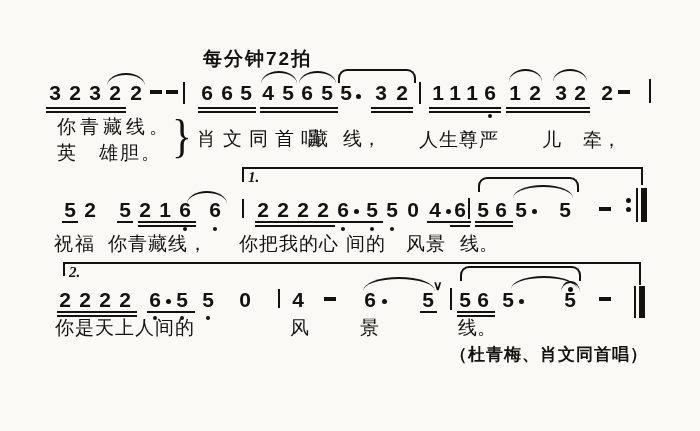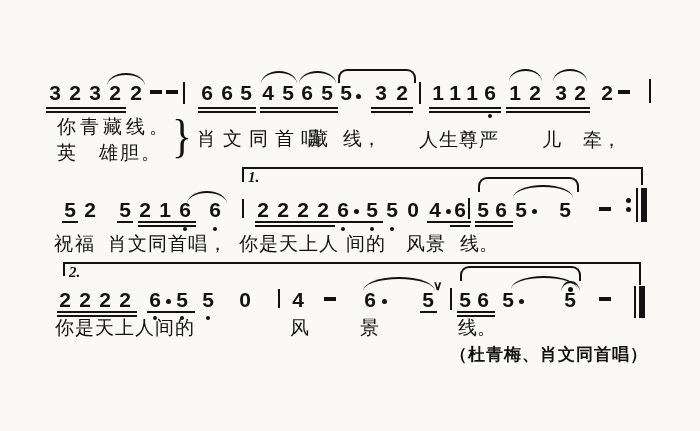--- a/index.html
+++ b/index.html
@@ -22,20 +22,21 @@
   .lyr{position:absolute;font-size:19px;line-height:1.1;white-space:nowrap;
        font-family:"Liberation Serif", serif;}
   .brace{position:absolute;font-size:46px;line-height:1;font-weight:normal;
          font-family:"Liberation Serif", serif;transform:scaleX(.9);}
   .breath{position:absolute;font-size:13px;font-weight:bold;line-height:1;}
 </style>
 </head>
 <body>
 
 <div class="page">
+  <div class="tempo">每分钟72拍</div>
   <div id="score">
       <div class="note" style="left: 55px; top: 82px;">3</div>
       <div class="note" style="left: 75px; top: 82px;">2</div>
       <div class="note" style="left: 95px; top: 82px;">3</div>
       <div class="note" style="left: 115px; top: 82px;">2</div>
       <div class="note" style="left: 136px; top: 82px;">2</div>
       <div class="dash" style="left: 150px; top: 90px; width: 12px;"></div>
       <div class="dash" style="left: 166px; top: 90px; width: 12px;"></div>
       <div class="note" style="left: 207px; top: 82px;">6</div>
       <div class="note" style="left: 227px; top: 82px;">6</div>
@@ -179,22 +180,22 @@
       <div class="lyr" style="left: 57px; top: 117px; letter-spacing: 4px;">你青藏线。</div>
       <div class="lyr" style="left: 57px; top: 143px; letter-spacing: 0px;">英</div>
       <div class="lyr" style="left: 99px; top: 143px; letter-spacing: 2px;">雄胆。</div>
       <div class="lyr" style="left: 197px; top: 129px; letter-spacing: 7px;">肖文同首唱</div>
       <div class="lyr" style="left: 309px; top: 129px; letter-spacing: 0px;">藏</div>
       <div class="lyr" style="left: 343px; top: 129px; letter-spacing: 0px;">线，</div>
       <div class="lyr" style="left: 419px; top: 130px; letter-spacing: 1px;">人生尊严</div>
       <div class="lyr" style="left: 542px; top: 130px; letter-spacing: 0px;">儿</div>
       <div class="lyr" style="left: 583px; top: 130px; letter-spacing: 0px;">牵，</div>
       <div class="lyr" style="left: 54px; top: 234px; letter-spacing: 2px;">祝福</div>
-      <div class="lyr" style="left: 108px; top: 234px; letter-spacing: 1px;">肖文同首唱，</div>
-      <div class="lyr" style="left: 239px; top: 234px; letter-spacing: 1px;">你是天上人</div>
+      <div class="lyr" style="left: 108px; top: 234px; letter-spacing: 1px;">你青藏线，</div>
+      <div class="lyr" style="left: 239px; top: 234px; letter-spacing: 1px;">你把我的心</div>
       <div class="lyr" style="left: 346px; top: 234px; letter-spacing: 1px;">间的</div>
       <div class="lyr" style="left: 406px; top: 234px; letter-spacing: 1px;">风景</div>
       <div class="lyr" style="left: 460px; top: 234px; letter-spacing: 0px;">线。</div>
       <div class="lyr" style="left: 55px; top: 318px; letter-spacing: 1px;">你是天上人间的</div>
       <div class="lyr" style="left: 290px; top: 318px; letter-spacing: 0px;">风</div>
       <div class="lyr" style="left: 360px; top: 318px; letter-spacing: 0px;">景</div>
       <div class="lyr" style="left: 458px; top: 318px; letter-spacing: 0px;">线。</div>
       <div class="brace" style="left: 171px; top: 114px;">}</div>
       <div class="breath" style="left: 433px; top: 279px;">∨</div>
     </div>

